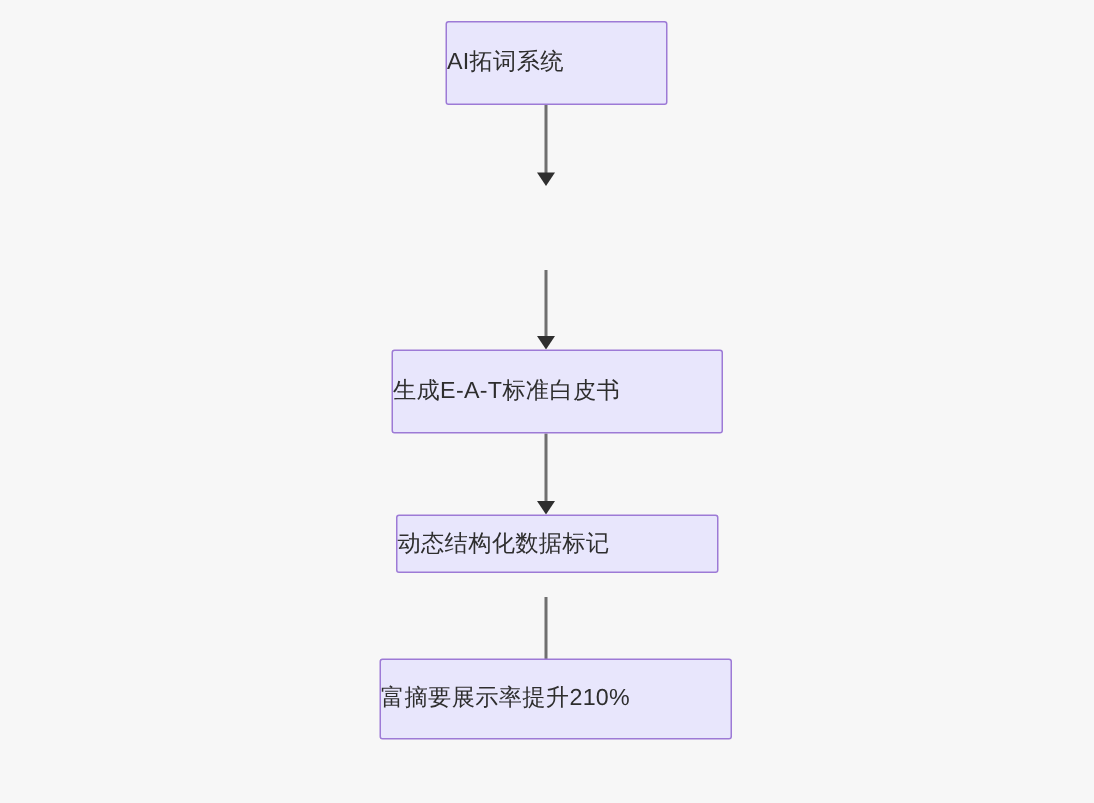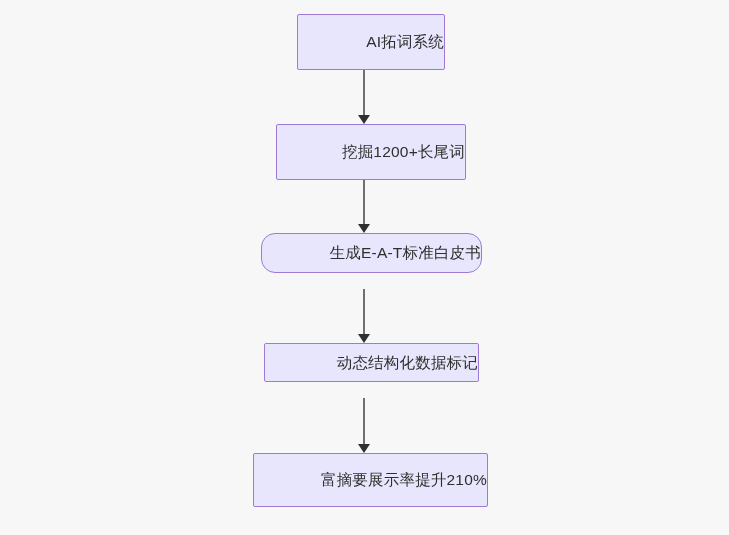--- a/index.html
+++ b/index.html
@@ -19,21 +19,21 @@
     height: 535px;
   }
   .node {
     position: absolute;
     box-sizing: border-box;
     background: #e8e6fc;
     border: 1.6px solid #9d7ad6;
     border-radius: 2px;
     display: flex;
     align-items: center;
-    justify-content: flex-end;
+    justify-content: flex-start;
     color: #2e2e2e;
     font-size: 15.5px;
     line-height: 1;
     letter-spacing: 0.2px;
     white-space: nowrap;
   }
   .node-label {
     display: block;
     color: #2e2e2e;
   }
@@ -76,26 +76,23 @@
     <div class="connector-head" style="border-top-color: rgb(47, 47, 47);"></div>
   </div>
   <div class="connector" style="left: 357px; top: 398px; height: 55px;">
     <div class="connector-line" style="background: rgb(111, 111, 111);"></div>
     <div class="connector-head" style="border-top-color: rgb(47, 47, 47);"></div>
   </div>
 
   <div class="node" style="left: 297px; top: 14px; width: 148px; height: 56px; background: rgb(232, 230, 252); border-color: rgb(157, 122, 214); color: rgb(46, 46, 46);">
     <span class="node-label">AI拓词系统</span>
   </div>
-  <div class="node" style="left: 276px; top: 124px; width: 190px; height: 56px; background: rgb(232, 230, 252); border-color: rgb(157, 122, 214); color: rgb(46, 46, 46);">
-    <span class="node-label">挖掘1200+长尾词</span>
-  </div>
-  <div class="node" style="left: 261px; top: 233px; width: 221px; height: 40px; background: rgb(232, 230, 252); border-color: rgb(157, 122, 214); color: rgb(46, 46, 46); border-radius: 14px;">
+  <div class="node" style="left: 261px; top: 233px; width: 221px; height: 56px; background: rgb(232, 230, 252); border-color: rgb(157, 122, 214); color: rgb(46, 46, 46);">
     <span class="node-label">生成E-A-T标准白皮书</span>
   </div>
   <div class="node" style="left: 264px; top: 343px; width: 215px; height: 39px; background: rgb(232, 230, 252); border-color: rgb(157, 122, 214); color: rgb(46, 46, 46);">
     <span class="node-label">动态结构化数据标记</span>
   </div>
-  <div class="node" style="left: 253px; top: 453px; width: 235px; height: 54px; background: rgb(232, 230, 252); border-color: rgb(157, 122, 214); color: rgb(46, 46, 46);">
+  <div class="node" style="left: 253px; top: 439px; width: 235px; height: 54px; background: rgb(232, 230, 252); border-color: rgb(157, 122, 214); color: rgb(46, 46, 46);">
     <span class="node-label">富摘要展示率提升210%</span>
   </div>
 
 </div>
 
 </body></html>

